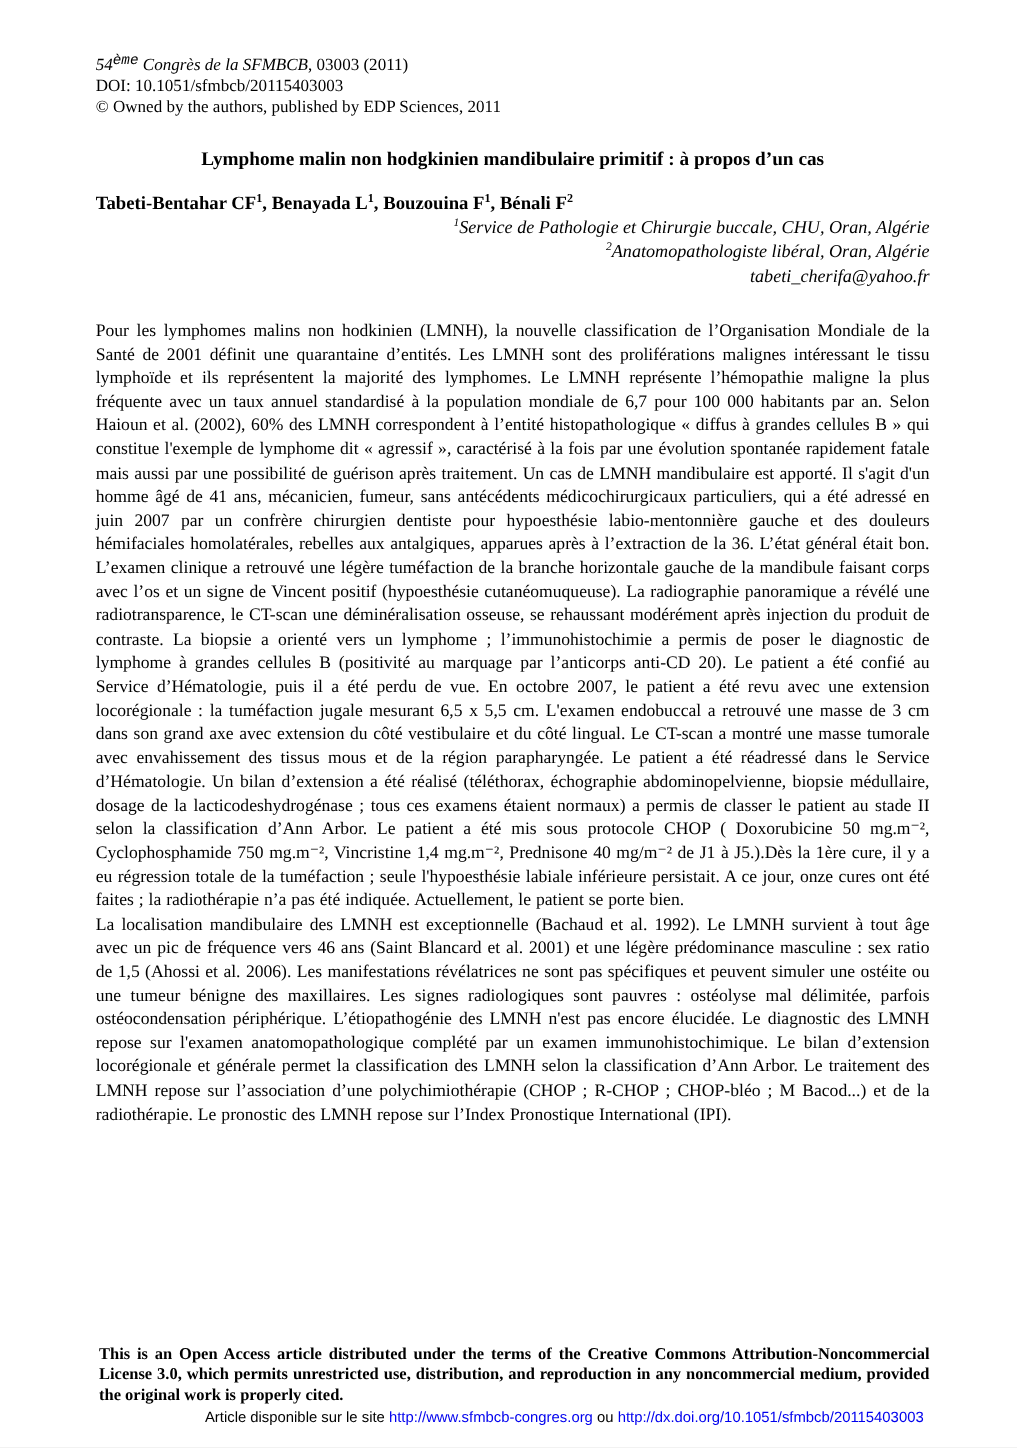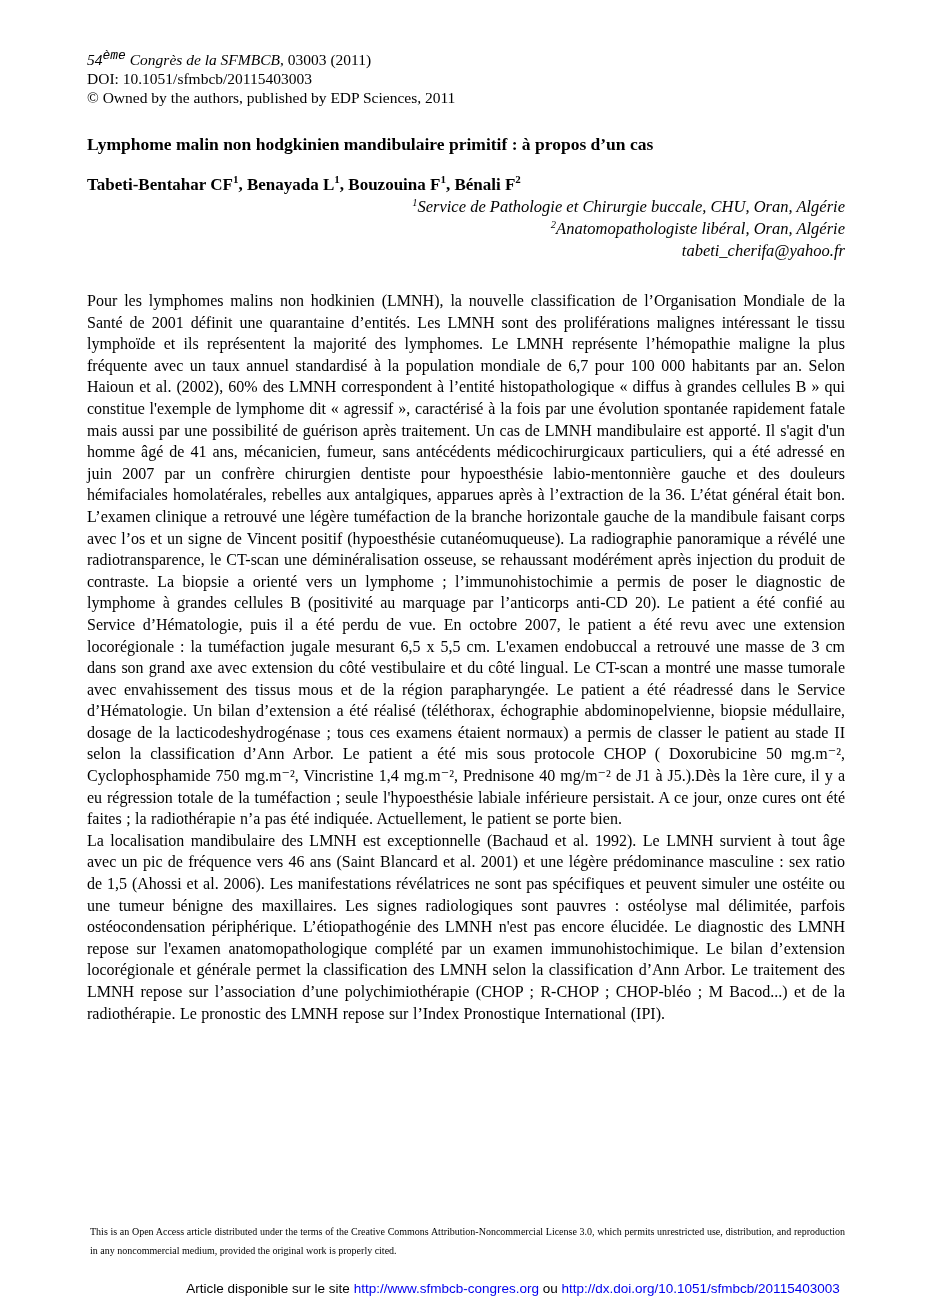--- a/index.html
+++ b/index.html
@@ -14,20 +14,21 @@
     overflow: hidden;
   }
   .content { padding: 50px 85px 0 87px; }
 
   .header { font-size: 15.5px; line-height: 19px; }
   .header .it { font-style: italic; }
   .header sup { font-size: 13px; line-height: 0; font-style: italic; font-family: Liberation Mono, monospace; }
 
   .title {
     margin: 27px 0 4px 0;
+    text-align: center;
     font-size: 17.5px;
     font-weight: bold;
   }
 
   .authors {
     margin-top: 19px;
     font-size: 17px;
     font-weight: bold;
     line-height: 22px;
   }
@@ -48,23 +49,24 @@
     text-align: justify;
     word-spacing: 0.03em;
   }
   .body-text p { margin: 0; }
 
   .license {
     position: absolute;
     left: 90px;
     right: 85px;
     top: 1222px;
-    font-size: 10px;
+    font-size: 15px;
     line-height: 19px;
     text-align: justify;
+    font-weight: bold;
   }
 
   .availability {
     position: absolute;
     left: 0;
     top: 1281px;
     width: 100%;
     text-align: center;
     font-family: "Liberation Sans", "DejaVu Sans", sans-serif;
     font-size: 13.5px;

